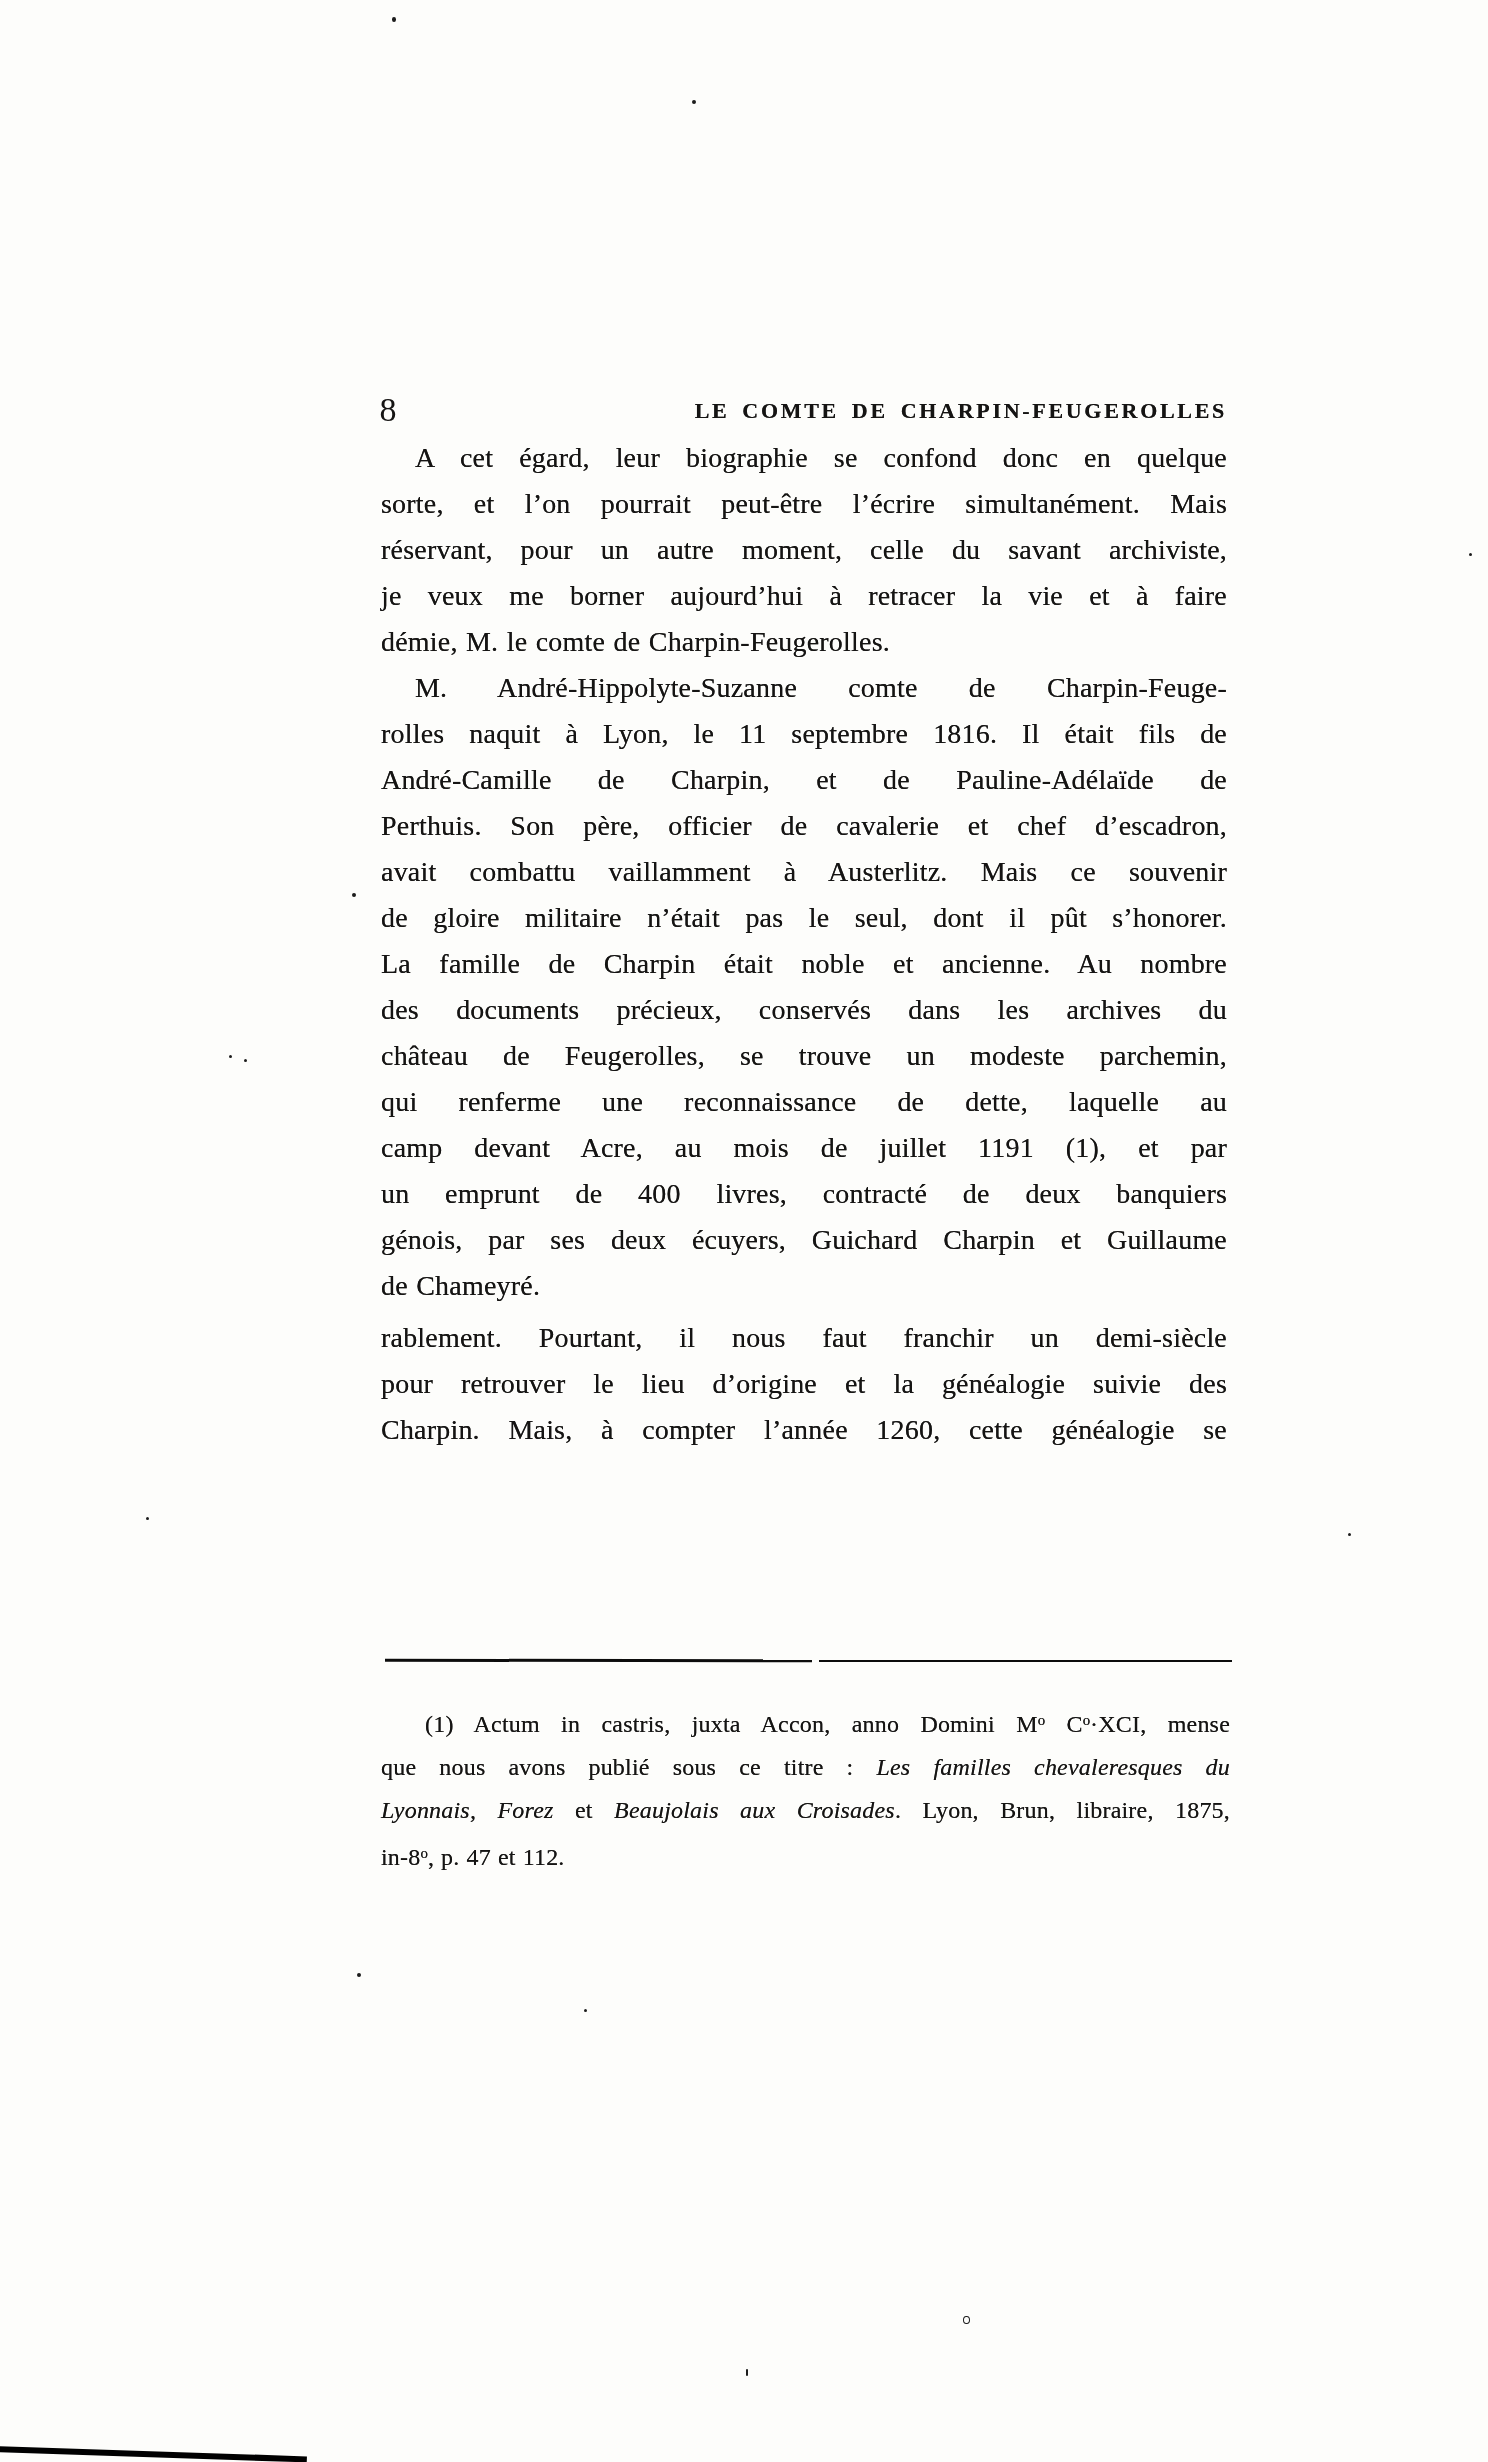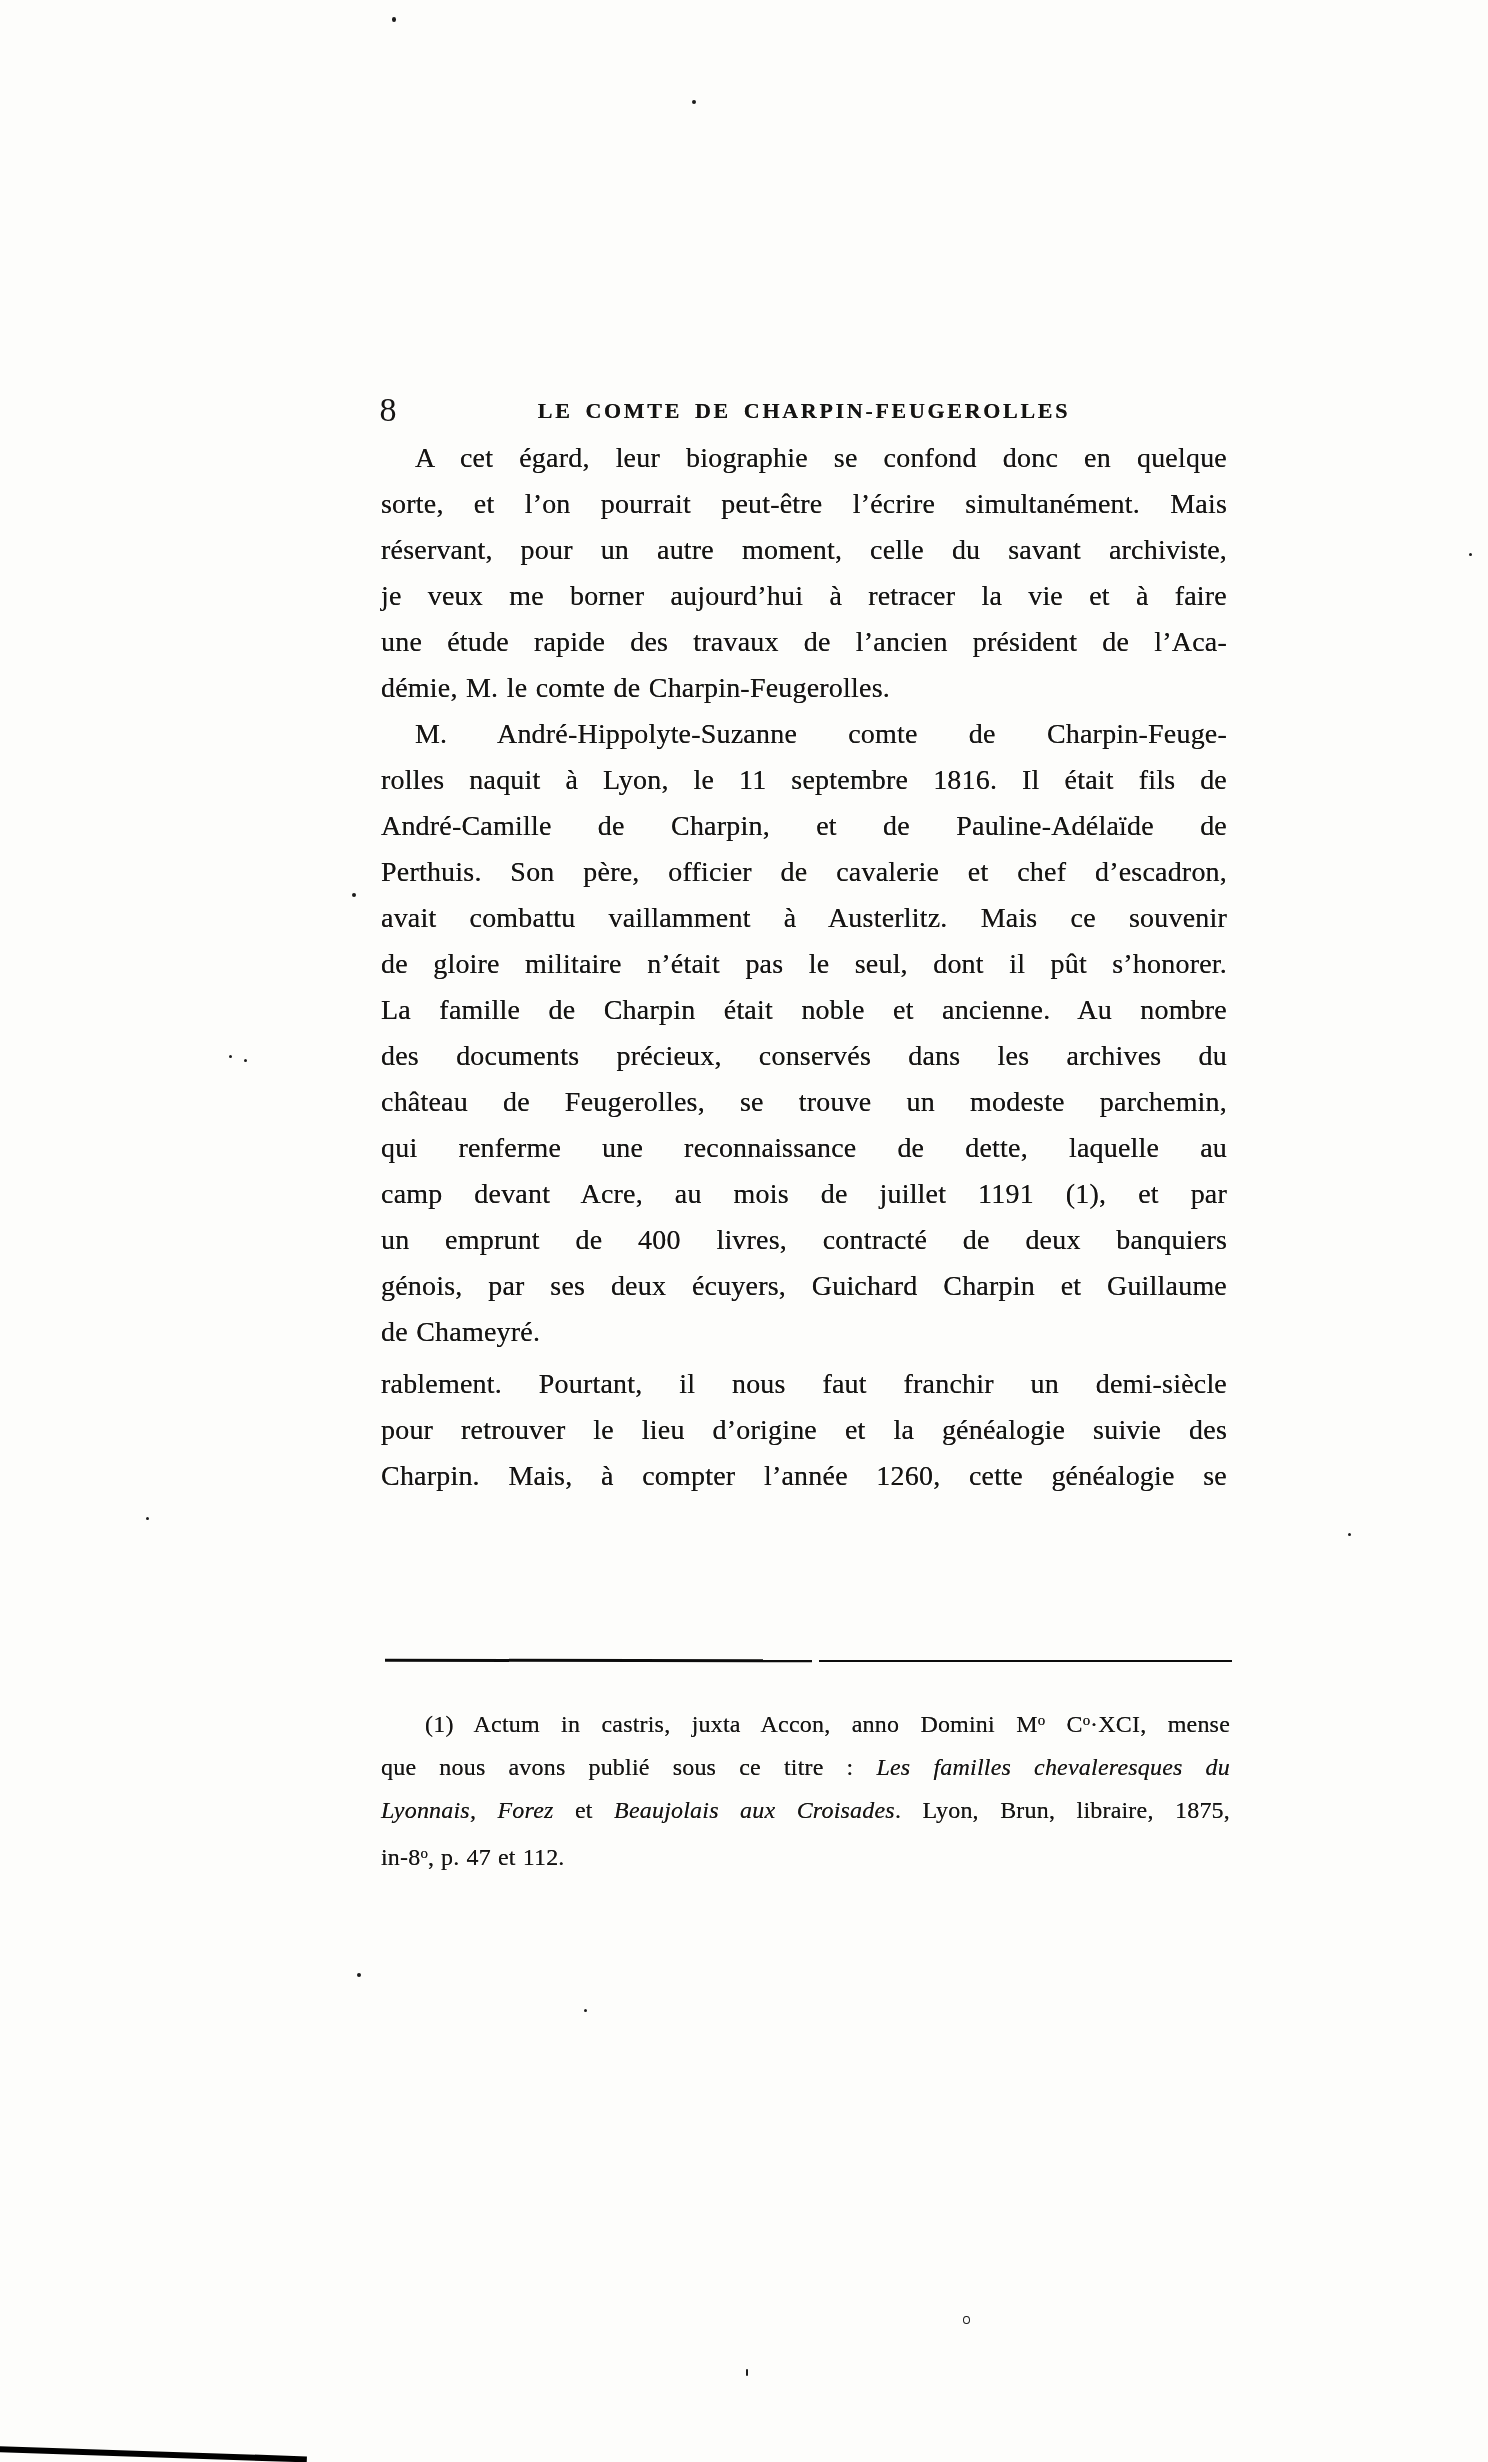--- a/index.html
+++ b/index.html
@@ -21,21 +21,21 @@
     position:absolute;
     left:381px; top:389px; width:846px; height:44px;
   }
   .pagenum{
     position:absolute; left:-1.6px; top:1.6px;
     font-size:34px; line-height:38px;
     letter-spacing:0.8px;
   }
   .head-title{
     position:absolute; left:0; right:0; top:7.8px;
-    text-align:center;
+    text-align:right;
     font-size:22px; line-height:27px;
     font-weight:bold;
     letter-spacing:2.7px;
     word-spacing:4.7px;
     white-space:nowrap;
     text-shadow:0 0 0.4px rgba(20,20,19,.75);
   }
   
   .body-text{
     position:absolute;
@@ -107,21 +107,20 @@
     <span class="pagenum">8</span>
     <span class="head-title">LE COMTE DE CHARPIN-FEUGEROLLES</span>
   </div>
 
   <div class="body-text" id="body-text">
       <div class="para">
         <div class="bline first-indent">A cet égard, leur biographie se confond donc en quelque</div>
         <div class="bline">sorte, et l’on pourrait peut-être l’écrire simultanément. Mais</div>
         <div class="bline">réservant, pour un autre moment, celle du savant archiviste,</div>
         <div class="bline">je veux me borner aujourd’hui à retracer la vie et à faire</div>
-        <div class="bline">une étude rapide des travaux de l’ancien président de l’Aca-</div>
         <div class="bline no-justify">démie, M. le comte de Charpin-Feugerolles.</div>
       </div>
       <div class="para gap-large">
         <div class="bline first-indent">M. André-Hippolyte-Suzanne comte de Charpin-Feuge-</div>
         <div class="bline">rolles naquit à Lyon, le 11 septembre 1816. Il était fils de</div>
         <div class="bline">André-Camille de Charpin, et de Pauline-Adélaïde de</div>
         <div class="bline">Perthuis. Son père, officier de cavalerie et chef d’escadron,</div>
         <div class="bline">avait combattu vaillamment à Austerlitz. Mais ce souvenir</div>
         <div class="bline">de gloire militaire n’était pas le seul, dont il pût s’honorer.</div>
         <div class="bline">La famille de Charpin était noble et ancienne. Au nombre</div>

